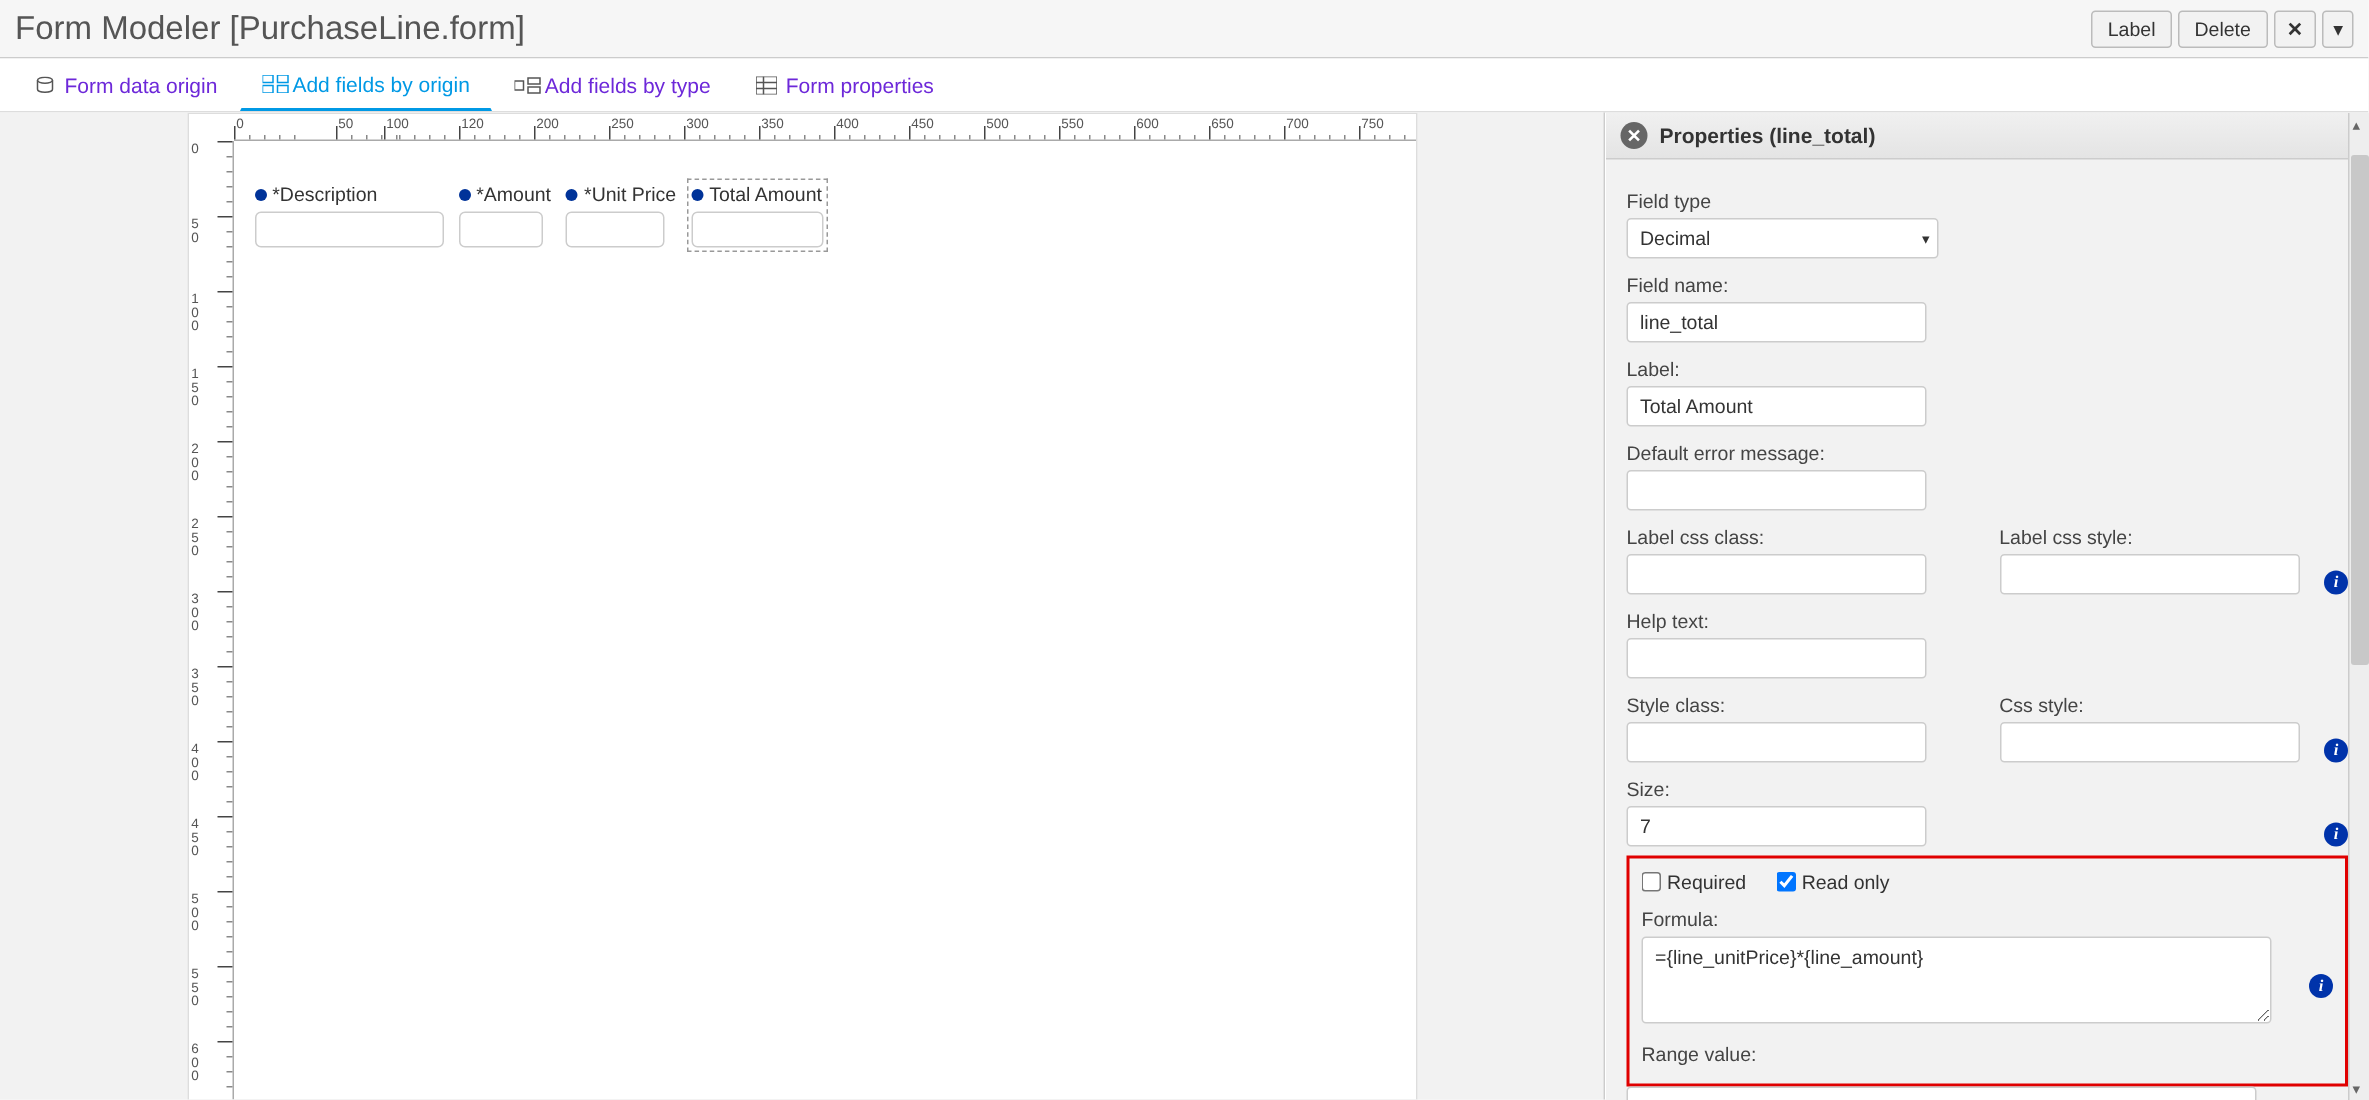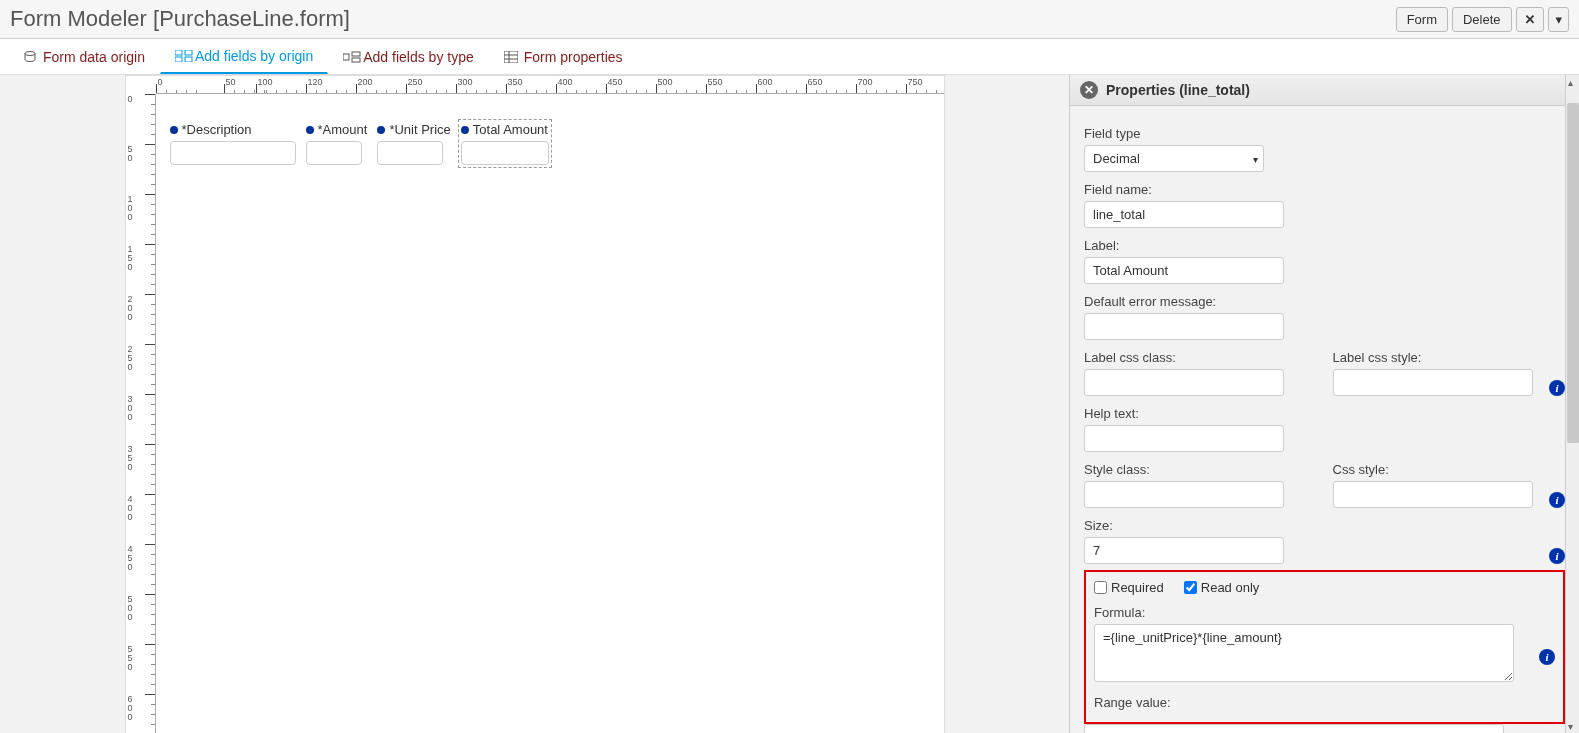--- a/index.html
+++ b/index.html
@@ -6,21 +6,21 @@
 body { font-family: Arial, Helvetica, sans-serif; font-size: 13px; color: #333; background: #fff; width: 1579px; height: 733px; overflow: hidden; }
 
 .titlebar { display: flex; align-items: center; justify-content: space-between; padding: 6px 10px; border-bottom: 1px solid #ccc; background: #f6f6f6; }
 .titlebar .title { font-size: 22px; color: #555; }
 .titlebar .buttons { display: flex; gap: 4px; align-items: center; }
 .btn { background: #f2f2f2; border: 1px solid #bbb; border-radius: 3px; padding: 4px 10px; font-size: 13px; cursor: pointer; color: #333; }
 .btn.icon-only { padding: 4px 8px; font-weight: bold; }
 .btn.caret { padding: 4px 6px; }
 
 .tabbar { display: flex; border-bottom: 1px solid #ddd; padding: 0 8px; background: #fff; }
-.tab { display: flex; align-items: center; gap: 6px; padding: 8px 14px; font-size: 14px; color: #7f1d1d; cursor: pointer; border: 1px solid transparent; border-bottom: none; }
+.tab { display: flex; align-items: center; gap: 6px; padding: 8px 14px; font-size: 14px; color: #6d28d9; cursor: pointer; border: 1px solid transparent; border-bottom: none; }
 .tab .ticon { width: 14px; height: 12px; display: inline-block; }
 .tab.active { color: #0099e5; border-bottom: 2px solid #0099e5; }
 .ticon svg { display: block; }
 
 .workspace { display: flex; height: calc(733px - 38px - 36px); }
 .canvas-wrap { flex: 1; background: #f2f2f2; display: flex; justify-content: center; padding: 0; overflow: hidden; position: relative; }
 .canvas { width: 820px; background: #fff; border: 1px solid #ddd; position: relative; }
 
 .ruler-h { position: absolute; top: 0; left: 30px; right: 0; height: 18px; background: #fff; border-bottom: 1px solid #aaa; overflow: hidden; }
 .ruler-h .tickbox { position: absolute; top: 0; height: 18px; font-size: 9px; color: #555; }
@@ -43,21 +43,21 @@
 .field.selected { border: 1px dashed #999; padding: 2px; margin: -3px; }
 
 .side { width: 510px; background: #f2f2f2; border-left: 1px solid #ccc; overflow-y: auto; position: relative; }
 .side-head { display: flex; align-items: center; gap: 8px; padding: 6px 10px; background: linear-gradient(#f0f0f0,#e4e4e4); border-bottom: 1px solid #ccc; font-weight: bold; font-size: 14px; color: #333; }
 .side-head .close { width: 18px; height: 18px; background: #666; color: #fff; border-radius: 50%; display: flex; align-items: center; justify-content: center; font-size: 12px; cursor: pointer; line-height: 1; }
 
 .props { padding: 10px 14px; }
 .prop-label { display: block; font-size: 13px; color: #444; margin: 10px 0 4px; }
 .prop-input, .prop-select, .prop-textarea { width: 200px; border: 1px solid #ccc; border-radius: 3px; padding: 5px 8px; font-size: 13px; background: #fff; color: #333; }
 .prop-select { appearance: none; background-image: none; position: relative; }
-.select-wrap { position: relative; width: 180px; }
+.select-wrap { position: relative; width: 208px; }
 .select-wrap .sel-caret { position: absolute; right: 6px; top: 50%; transform: translateY(-50%); font-size: 10px; pointer-events: none; }
 .prop-select { width: 100%; }
 .prop-textarea { resize: both; height: 58px; font-family: inherit; }
 .row2 { display: flex; gap: 16px; align-items: flex-end; }
 .col { flex: 1; }
 .info-icon { width: 16px; height: 16px; border-radius: 50%; background: #0033aa; color: #fff; font-weight: bold; font-size: 11px; display: inline-flex; align-items: center; justify-content: center; margin-left: 6px; cursor: pointer; font-style: italic; font-family: serif; }
 .checks { display: flex; gap: 20px; align-items: center; margin: 8px 0 0; }
 .checks label { display: flex; align-items: center; gap: 4px; font-size: 13px; }
 .hl-box { border: 2px solid #e00000; margin-top: 6px; padding: 0 8px 8px; }
 .wide { width: 420px; }
@@ -65,21 +65,21 @@
 .scrollbar { position: absolute; right: 0; top: 0; width: 14px; height: 100%; background: #eee; border-left: 1px solid #ccc; }
 .scrollbar .thumb { position: absolute; top: 28px; width: 12px; left: 1px; height: 340px; background: #c8c8c8; border-radius: 2px; }
 .scrollbar .arr { position: absolute; left: 2px; font-size: 10px; color: #666; }
 </style>
 </head>
 <body>
 
 <div class="titlebar">
   <div class="title">Form Modeler [PurchaseLine.form]</div>
   <div class="buttons">
-    <button class="btn">Form</button>
+    <button class="btn">Label</button>
     <button class="btn">Delete</button>
     <button class="btn icon-only">✕</button>
     <button class="btn caret">▾</button>
   </div>
 </div>
 
 <div class="tabbar">
   <div class="tab">
     <span class="ticon">
         <svg width="14" height="12" viewBox="0 0 14 12">

